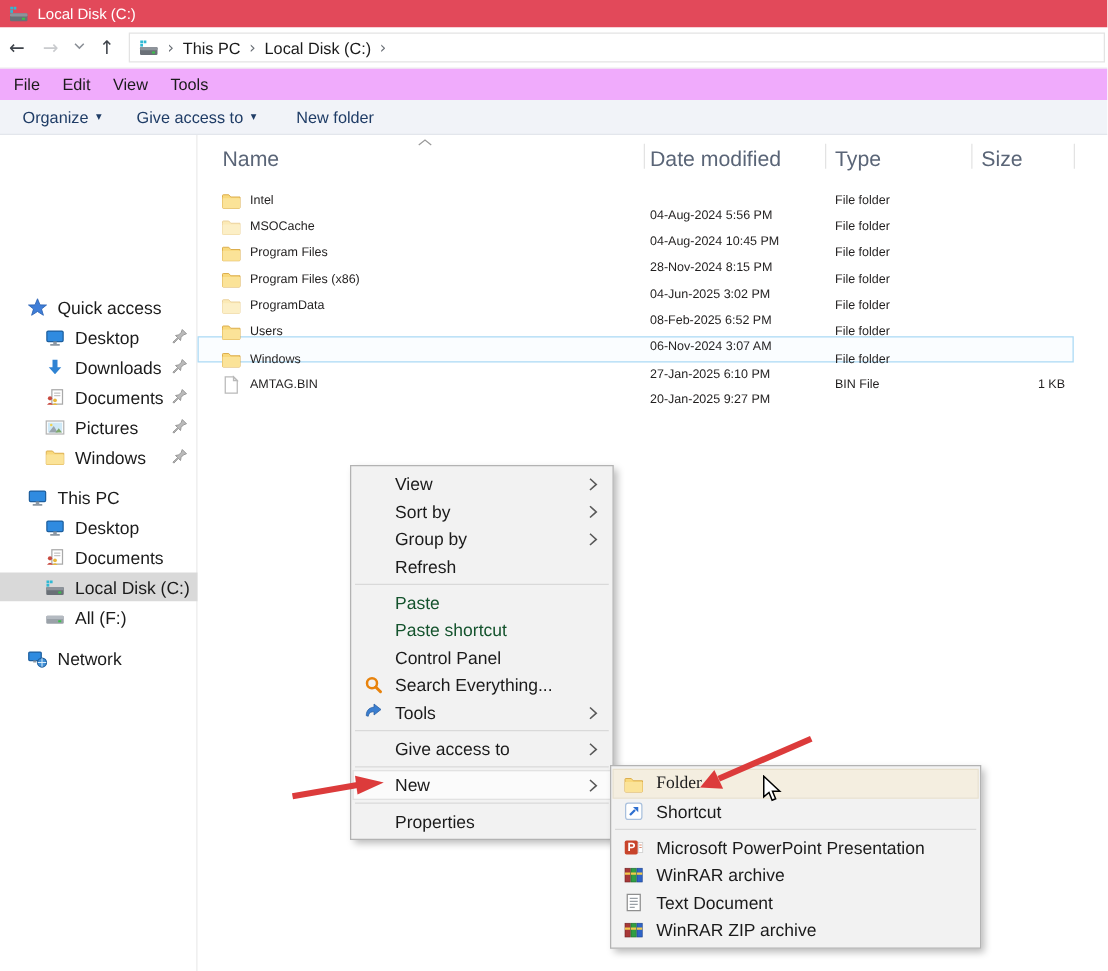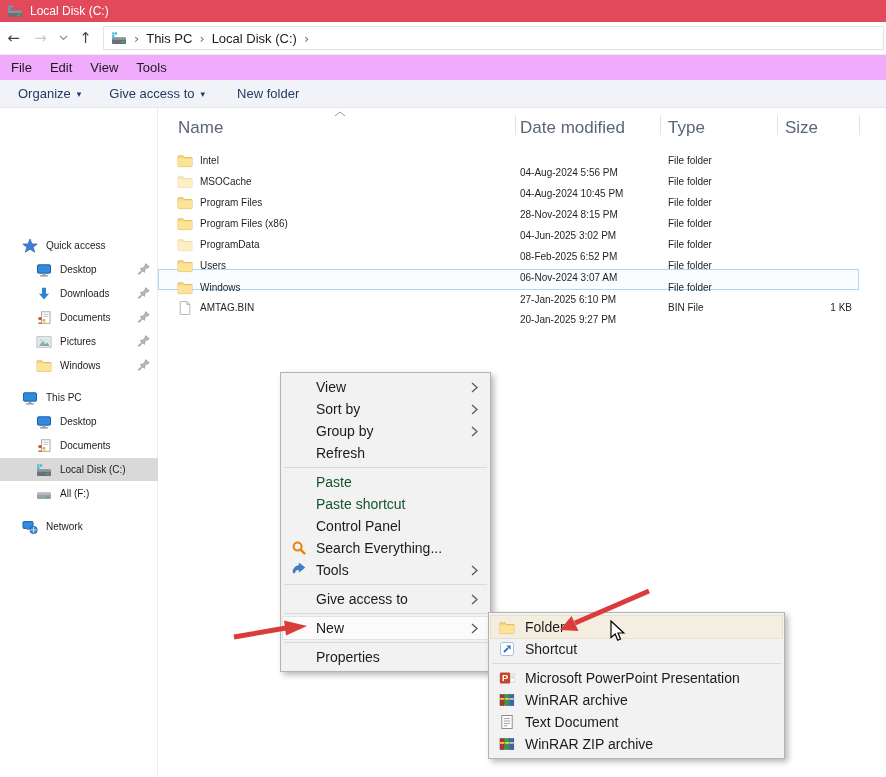--- a/index.html
+++ b/index.html
@@ -27,21 +27,21 @@
   .menuitem { padding:0 9px; }
 
   
   .toolbar { position:absolute; top:80px; left:0; width:886px; height:28px; background:#f1f3f8;
              border-bottom:1px solid #e3e6ec; display:flex; align-items:center; font-size:13px; color:#1f3c66; }
   .toolbtn { display:flex; align-items:center; gap:6px; }
   .caret { font-size:9px; font-family:"DejaVu Sans",sans-serif; color:#1f3c66; }
 
   
   .sidebar { position:absolute; top:108px; left:0; width:158px; height:669px; border-right:1px solid #ebebeb;
-             font-size:10px; }
+             font-size:14px; }
   .side-item { position:absolute; left:0; width:158px; height:23px; display:flex; align-items:center; gap:8px; }
   .side-item.selected { background:#d9d9d9; }
   .side-item .icon16 { flex:0 0 16px; }
   .pin { position:absolute; right:7px; top:4px; }
 
   
   .filearea { position:absolute; top:108px; left:158px; width:728px; height:669px; }
   .fl-header { position:absolute; top:2px; left:0; width:728px; height:27px; font-size:17px; color:#5a6577; }
   .fl-header .h-name { position:absolute; left:20px; top:8px; }
   .fl-header .h-date { position:absolute; left:362px; top:8px; }
@@ -69,21 +69,21 @@
   .ctx-item.hl { background:#fbfbfb; outline:1px solid #e2e2e2; }
   .ctx-sep { height:1px; background:#d9d9d9; margin:3px 1px; }
   .ctx-icon { position:absolute; left:8px; top:3px; width:16px; height:16px; }
   .subarrow { position:absolute; right:9px; top:6px; }
 
   
   .submenu { position:absolute; left:488px; top:612px; width:297px; background:#f2f2f2;
              border:1px solid #b3b3b3; box-shadow:3px 3px 6px rgba(0,0,0,.28); padding:3px 2px;
              font-size:14px; z-index:6; }
   .sm-item { height:22px; display:flex; align-items:center; gap:10px; padding:0 8px; color:#1b1b1b; }
-  .sm-item.hl { background:#f4eee0; outline:1px solid #e9e1cd; }
+  .sm-item.hl { background:#f4eee0; outline:1px solid #e9e1cd;font-family:Liberation Serif, serif; }
 
   
   .overlay { position:absolute; z-index:10; }
 </style>
 </head>
 <body>
 
 <svg width="0" height="0" style="position:absolute">
   <defs>
     <g id="i-drive">

